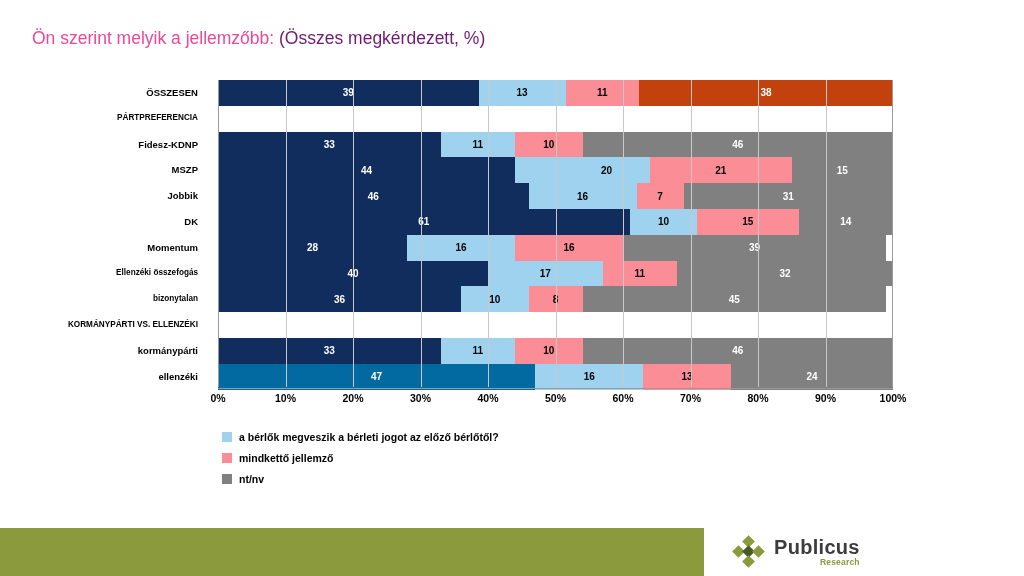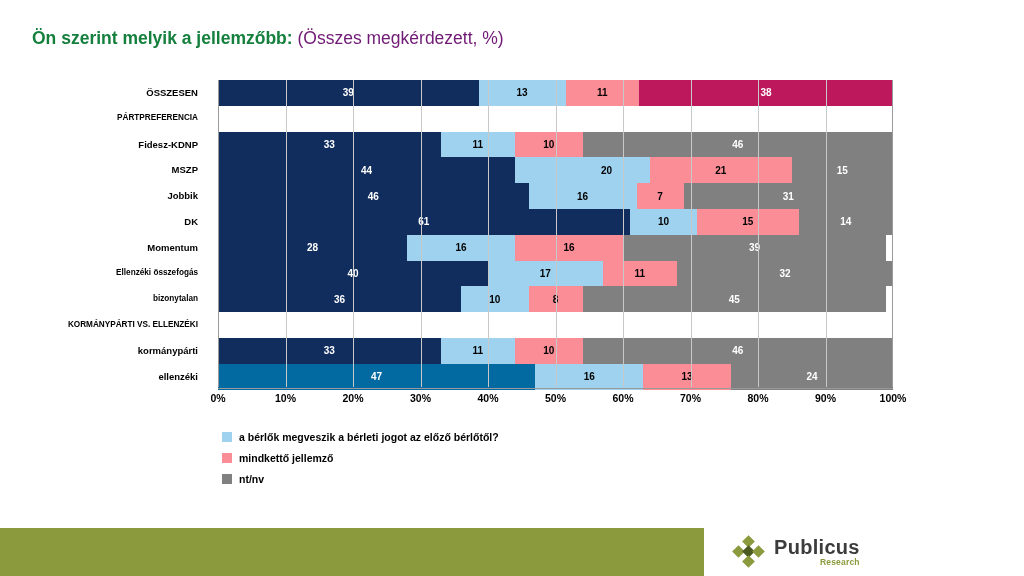--- a/index.html
+++ b/index.html
@@ -17,22 +17,22 @@
   }
 
   
   #title {
     position: absolute;
     left: 32px; top: 28px;
     font-size: 17.5px;
     white-space: nowrap;
   }
   #title .bold {
-    font-weight: bold;
-    color: #15803d;
+    font-weight: normal;
+    color: #ec4899;
   }
   #title .rest {
     font-weight: normal;
     color: #701a75;
   }
 
   
   #chart {
     position: absolute;
     left: 0px; top: 80px;
@@ -201,21 +201,21 @@
   </div>
 
   <div id="chart">
     <div id="rows">
         <div class="row">
           <div class="row-label">ÖSSZESEN</div>
           <div class="bars">
             <div class="seg s0" style="width: 39%; background: rgb(16, 45, 94);">39</div>
             <div class="seg s1" style="width: 13%; background: rgb(158, 210, 239);">13</div>
             <div class="seg s2" style="width: 11%; background: rgb(251, 141, 150);">11</div>
-            <div class="seg s3" style="width: 38%; background: #be185d;">38</div>
+            <div class="seg s3" style="width: 38%; background: #c2410c;">38</div>
           </div>
         </div>
         <div class="row spacer">
           <div class="row-label small">PÁRTPREFERENCIA</div>
           <div class="bars"></div>
         </div>
         <div class="row">
           <div class="row-label">Fidesz-KDNP</div>
           <div class="bars">
             <div class="seg s0" style="width: 33%; background: rgb(16, 45, 94);">33</div>

